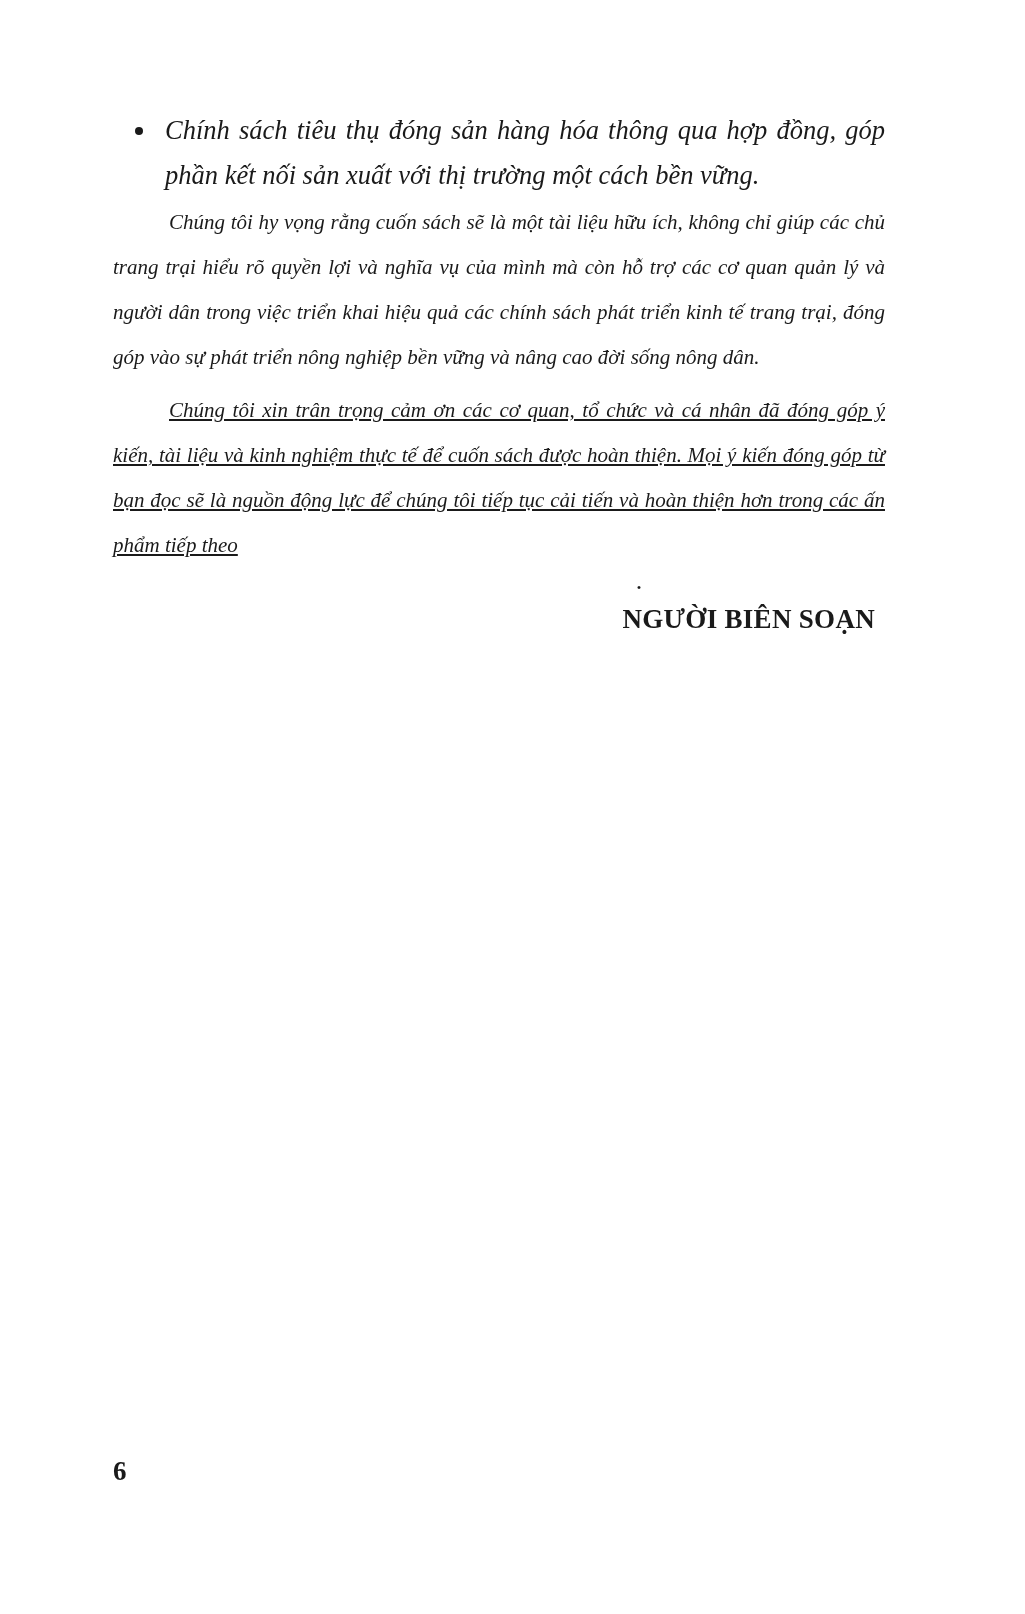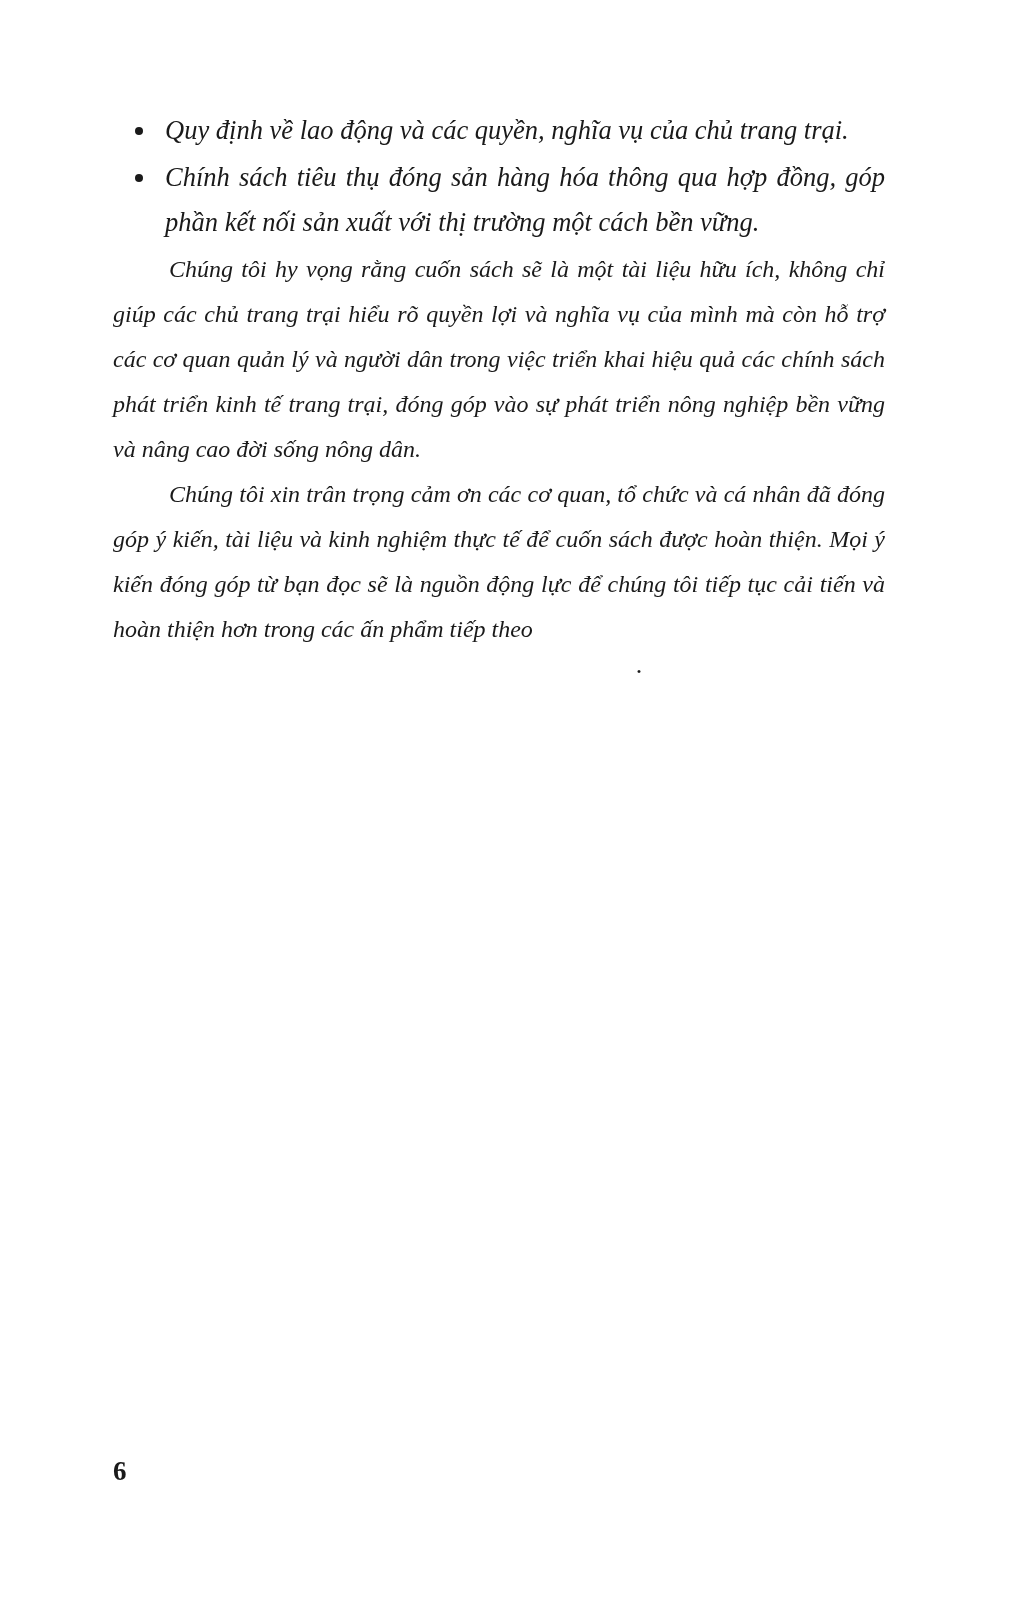--- a/index.html
+++ b/index.html
@@ -48,29 +48,30 @@
     width: 8px;
     height: 8px;
     border-radius: 50%;
     background: #1a1a1a;
   }
   ul.bullets li .txt {
     display: block;
   }
   p.para {
     font-style: italic;
-    font-size: 24px;
+    font-size: 21px;
     line-height: 45px;
     text-align: justify;
     text-justify: inter-word;
     margin: 0;
     text-indent: 56px;
   }
   p.para.spaced {
-    margin-top: 0px;
+    margin-top: 8px;
+    text-decoration: underline;
   }
   .mid-dot {
     text-align: center;
     font-size: 26px;
     line-height: 22px;
     color: #1a1a1a;
     margin: 2px 0 0 0;
     padding-left: 280px;
   }
   .signature {
@@ -95,32 +96,29 @@
 </head>
 <body>
 
 <div class="page">
 
   <div class="content">
 
     <ul class="bullets">
       <li>
         <span class="dot"></span>
-        <span class="txt">Quy định về lao động và các quyền, nghĩa vụ của chủ trang trại.</span>
-      </li>
-      <li>
-        <span class="dot"></span>
         <span class="txt">Chính sách tiêu thụ đóng sản hàng hóa thông qua hợp đồng, góp phần kết nối sản xuất với thị trường một cách bền vững.</span>
       </li>
     </ul>
 
     <p class="para">Chúng tôi hy vọng rằng cuốn sách sẽ là một tài liệu hữu ích, không chỉ giúp các chủ trang trại hiểu rõ quyền lợi và nghĩa vụ của mình mà còn hỗ trợ các cơ quan quản lý và người dân trong việc triển khai hiệu quả các chính sách phát triển kinh tế trang trại, đóng góp vào sự phát triển nông nghiệp bền vững và nâng cao đời sống nông dân.</p>
 
     <p class="para spaced">Chúng tôi xin trân trọng cảm ơn các cơ quan, tổ chức và cá nhân đã đóng góp ý kiến, tài liệu và kinh nghiệm thực tế để cuốn sách được hoàn thiện. Mọi ý kiến đóng góp từ bạn đọc sẽ là nguồn động lực để chúng tôi tiếp tục cải tiến và hoàn thiện hơn trong các ấn phẩm tiếp theo</p>
 
     <div class="mid-dot">.</div>
 
+    <div class="signature">NGƯỜI BIÊN SOẠN</div>
 
   </div>
 
   <div class="page-number">6</div>
 
 </div>
 
 </body></html>

